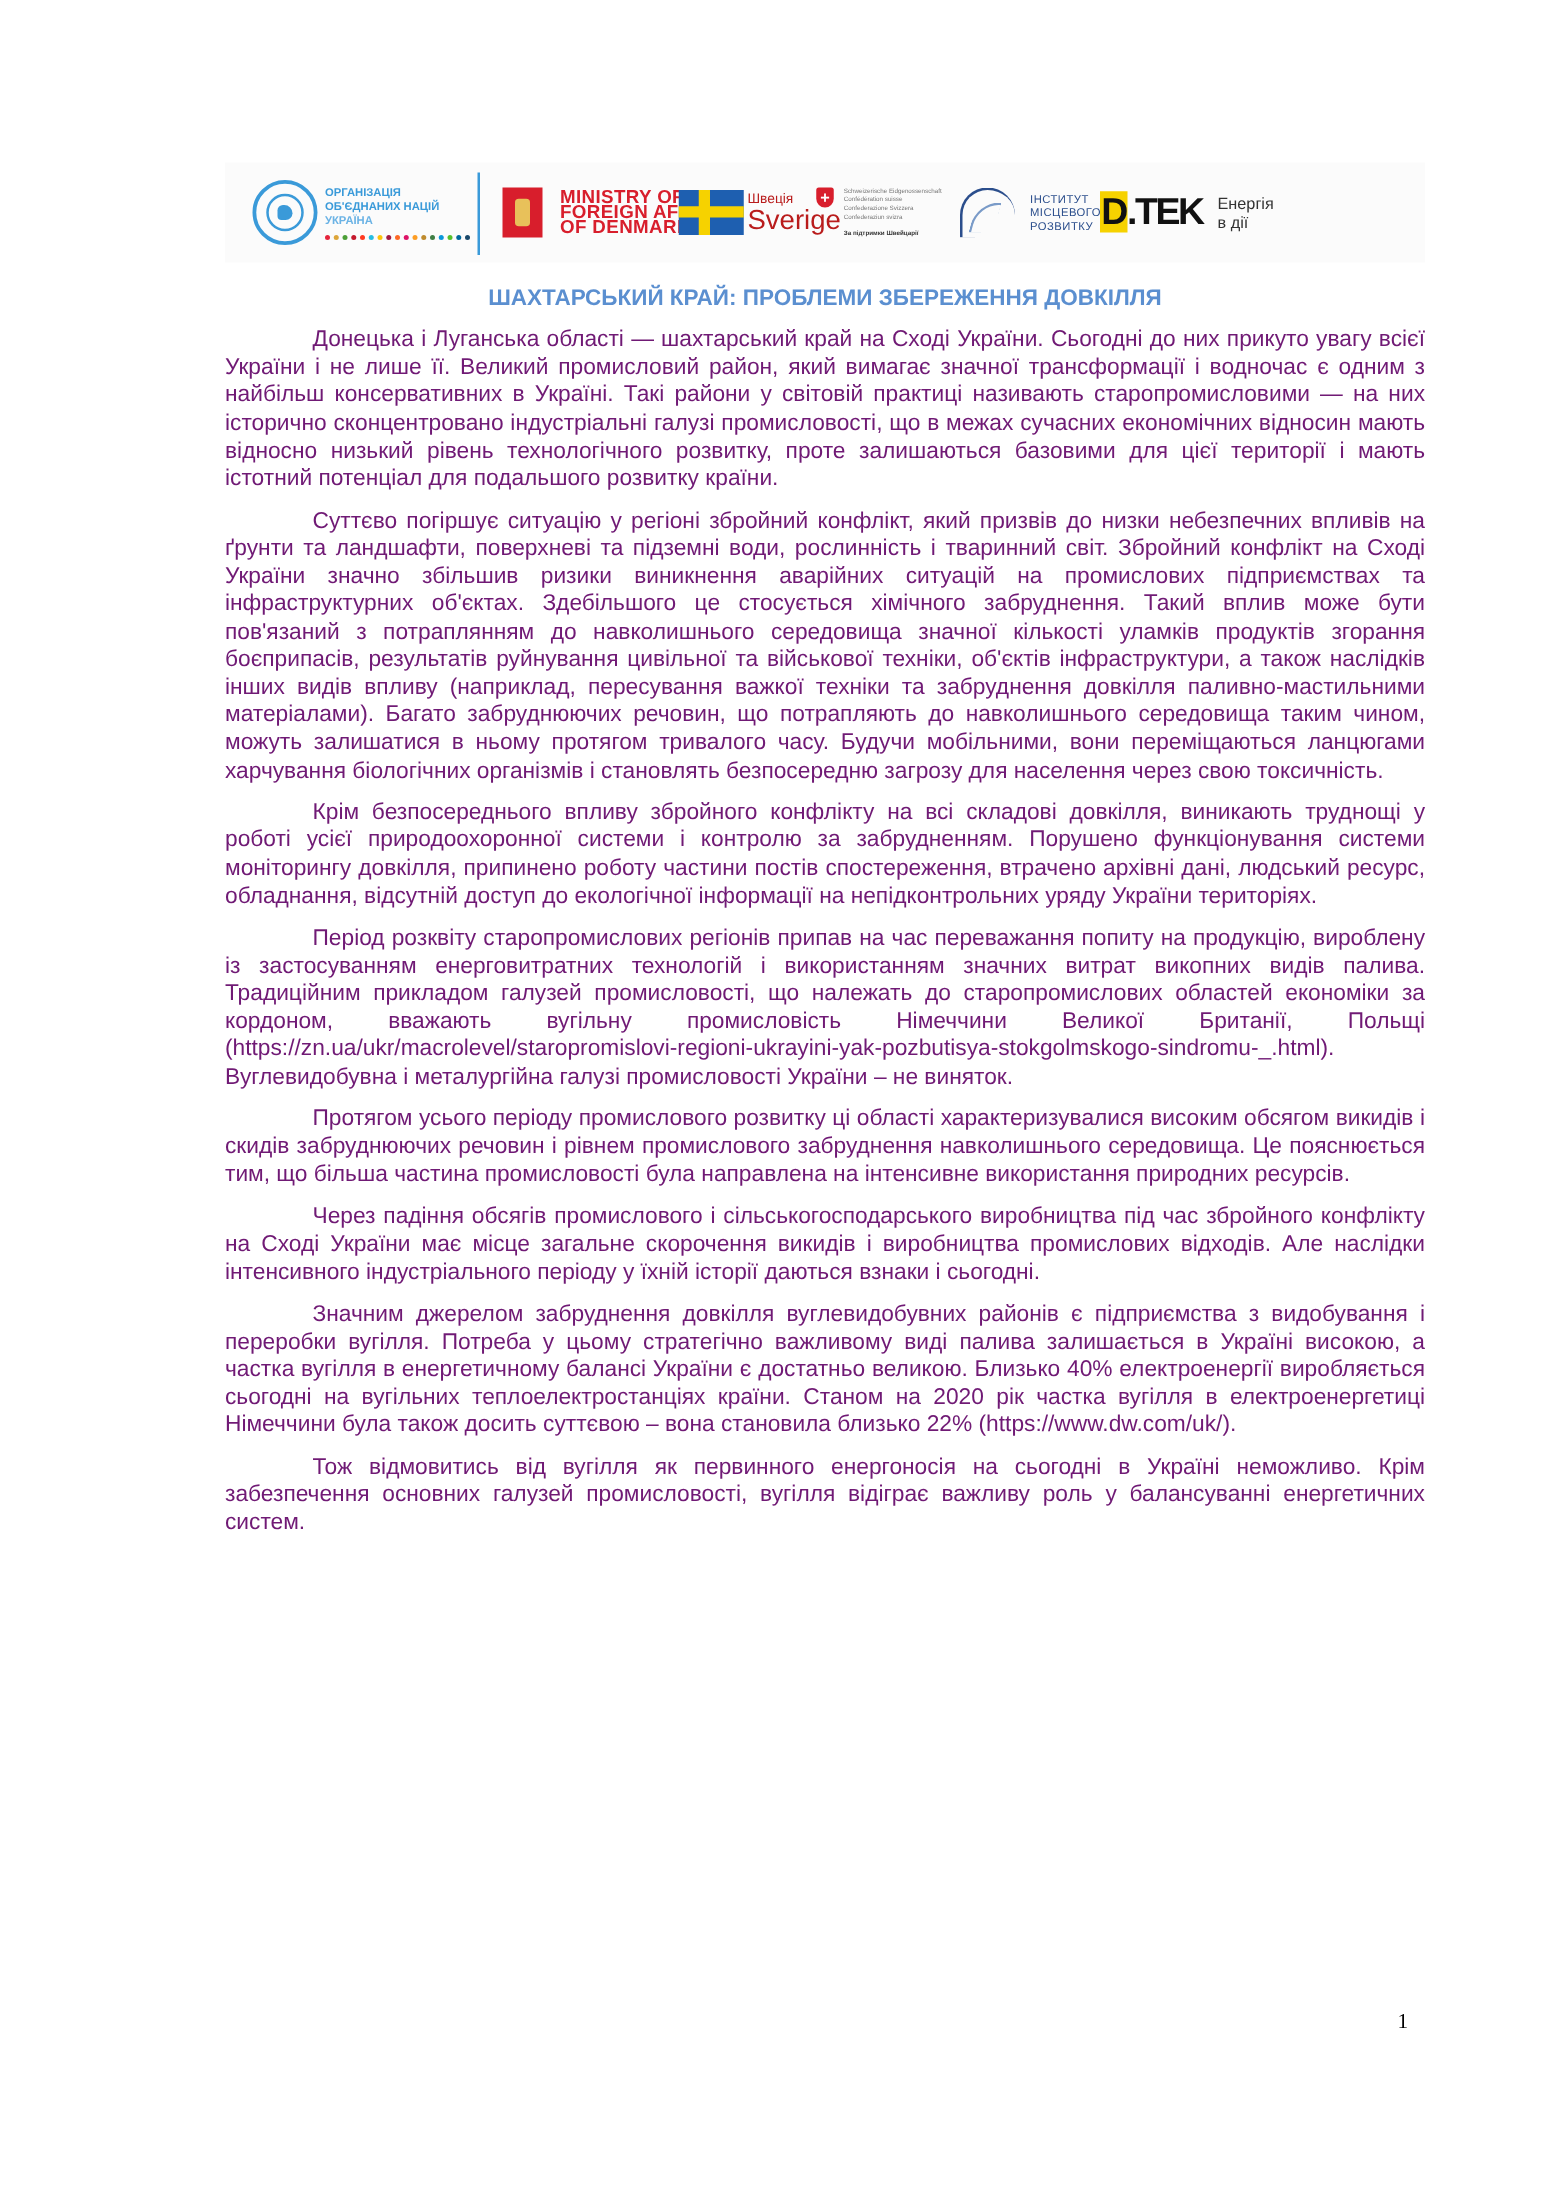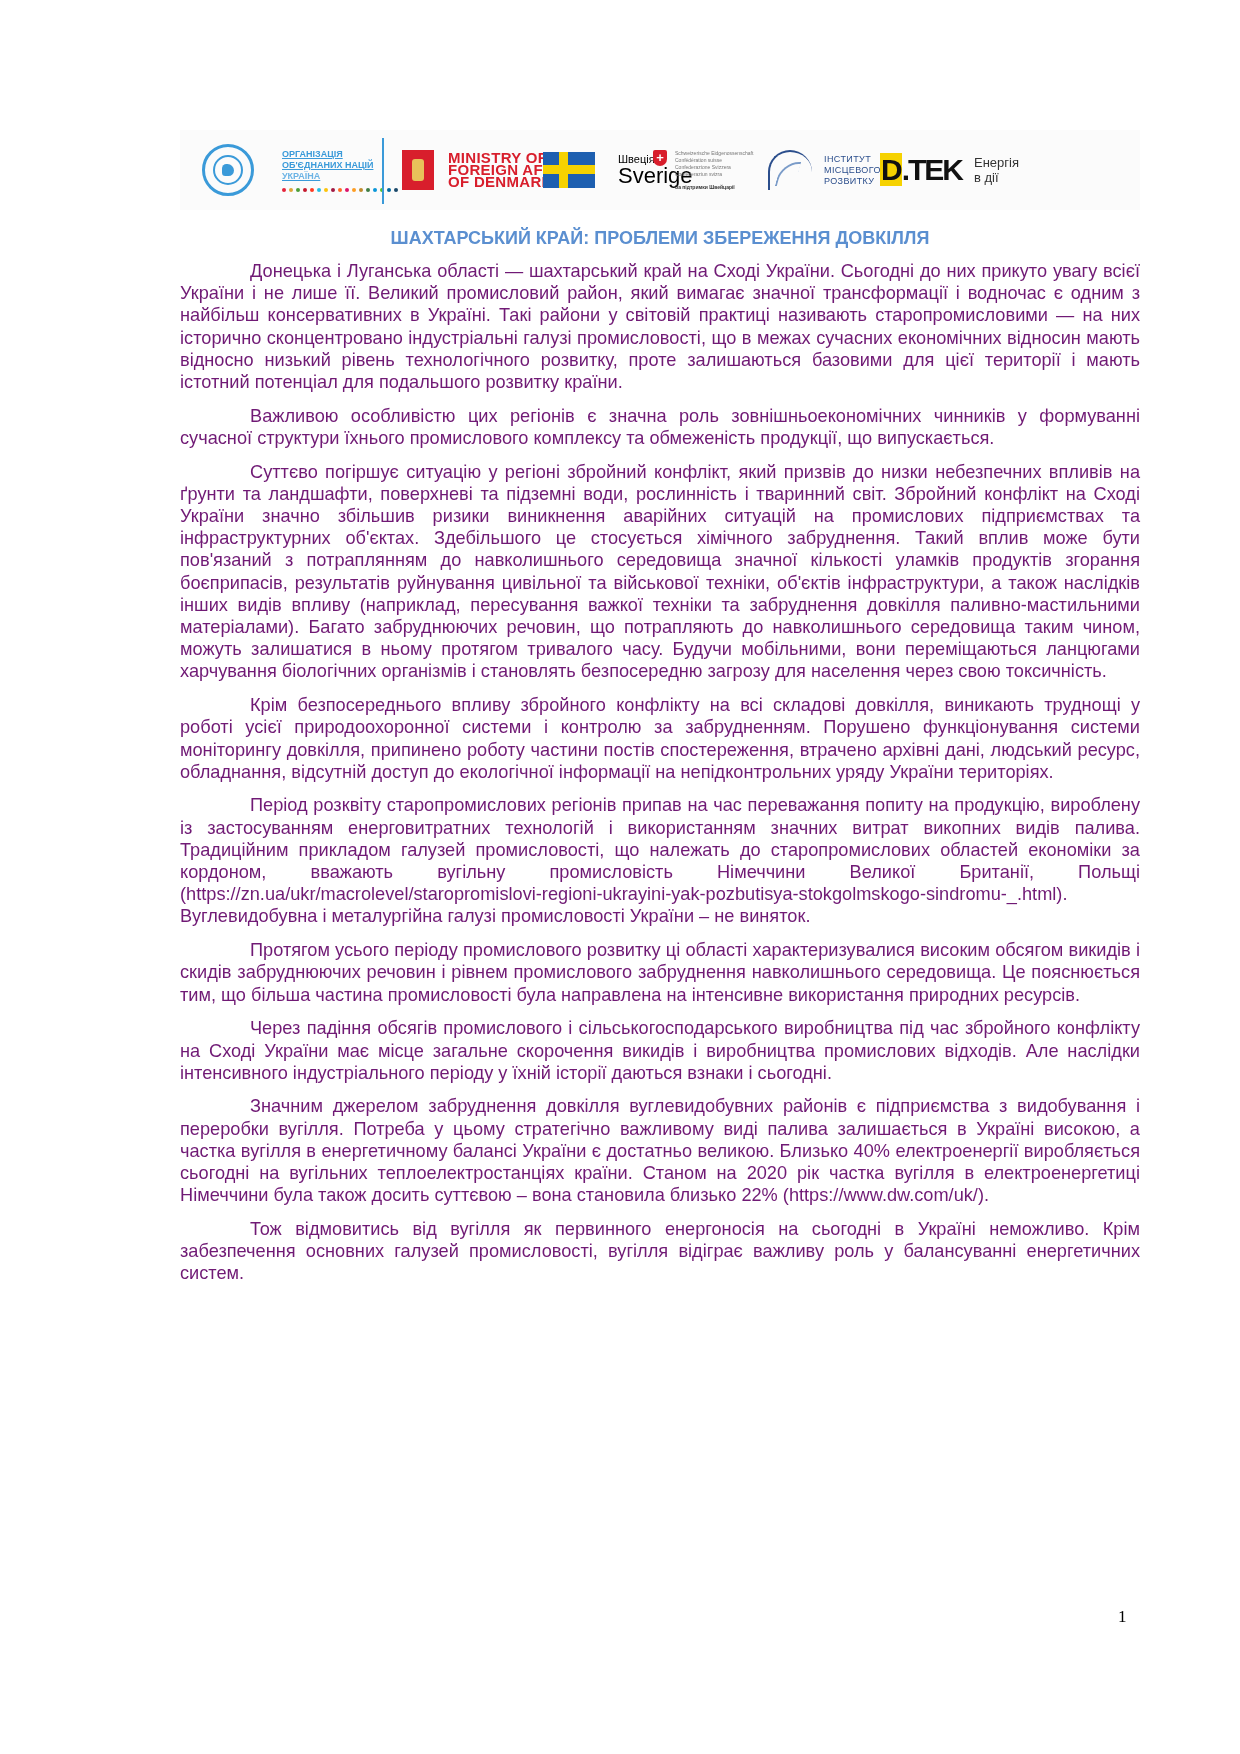--- a/index.html
+++ b/index.html
@@ -3,34 +3,34 @@
 <meta charset="utf-8">
 <style>
   html, body { margin: 0; padding: 0; background: #ffffff; }
   body { width: 1240px; height: 1754px; position: relative; overflow: hidden; font-family: "Liberation Sans", sans-serif; color: #111; }
   .logo-bar { position: absolute; left: 180px; top: 130px; width: 960px; height: 80px; background: #fbfbfb; }
   .logo { position: absolute; top: 0; height: 80px; display: flex; align-items: center; }
   .un-logo { left: 22px; }
   .un-emblem { width: 52px; height: 52px; border-radius: 50%; border: 3px solid #3a9ad9; position: relative; box-sizing: border-box; }
   .un-emblem::before { content: ""; position: absolute; left: 8px; top: 8px; width: 30px; height: 30px; border-radius: 50%; border: 2px solid #3a9ad9; box-sizing: border-box; }
   .un-emblem::after { content: ""; position: absolute; left: 17px; top: 17px; width: 12px; height: 12px; background: #3a9ad9; border-radius: 40% 60% 50% 30%; }
-  .un-text { margin-left: 28px; font-size: 9px; font-weight: bold; line-height: 11px; color: #3a9ad9; text-decoration: underline; }
+  .un-text { margin-left: 6px; font-size: 9px; font-weight: bold; line-height: 11px; color: #3a9ad9; }
   .un-text .muted { color: #6bb3e5; }
   .dots { margin-top: 6px; display: flex; gap: 3px; }
   .dots span { width: 4px; height: 4px; border-radius: 50%; display: inline-block; }
   .divider { position: absolute; left: 202px; top: 8px; width: 2px; height: 66px; background: #3a9ad9; }
   .dk-logo { left: 222px; }
   .dk-flag { width: 32px; height: 40px; background: #d81e2c; display: flex; align-items: center; justify-content: center; }
   .dk-flag span { width: 12px; height: 22px; background: #e8c15a; border-radius: 3px; display: block; }
   .dk-text { margin-left: 14px; font-size: 15px; font-weight: bold; line-height: 12px; color: #d81e2c; letter-spacing: 0.3px; }
   .se-logo { left: 363px; }
   .se-flag { width: 52px; height: 36px; background: #1e5fb0; position: relative; }
   .se-flag::before { content: ""; position: absolute; left: 16px; top: 0; width: 9px; height: 36px; background: #f6d200; }
   .se-flag::after { content: ""; position: absolute; left: 0; top: 13px; width: 52px; height: 9px; background: #f6d200; }
-  .se-text { margin-left: 23px; color: #000000; line-height: 1; }
+  .se-text { margin-left: 3px; color: #b91c1c; line-height: 1; }
   .se-text .small { font-size: 11px; }
   .se-text .big { font-size: 22px; }
   .ch-logo { left: 473px; }
   .ch-shield { width: 14px; height: 16px; background: #d81e2c; border-radius: 2px 2px 7px 7px; color: #fff; font-size: 13px; font-weight: bold; text-align: center; line-height: 15px; align-self: flex-start; margin-top: 20px; }
   .ch-text { margin-left: 8px; font-size: 5px; color: #777; line-height: 7px; }
   .ch-text .support { margin-top: 6px; color: #333; font-weight: bold; }
   .iml-logo { left: 588px; }
   .iml-arc { width: 44px; height: 40px; border-top: 2px solid #2b4e8c; border-left: 2px solid #2b4e8c; border-radius: 40px 40px 0 0; box-sizing: border-box; position: relative; }
   .iml-arc::after { content: ""; position: absolute; left: 8px; top: 10px; width: 18px; height: 22px; border-left: 2px solid #7a9bc8; border-top: 2px solid #7a9bc8; border-radius: 18px 0 0 0; transform: skewX(-15deg); }
   .iml-text { margin-left: 12px; font-size: 9px; line-height: 11px; color: #2b4e8c; letter-spacing: 0.4px; }
@@ -118,21 +118,20 @@
       <div>МІСЦЕВОГО</div>
       <div>РОЗВИТКУ</div>
     </div>
   </div>
 </div>
 
 <div class="title">ШАХТАРСЬКИЙ КРАЙ: ПРОБЛЕМИ ЗБЕРЕЖЕННЯ ДОВКІЛЛЯ</div>
 
 <div class="content">
   <p>Донецька і Луганська області — шахтарський край на Сході України. Сьогодні до них прикуто увагу всієї України і не лише її. Великий промисловий район, який вимагає значної трансформації і водночас є одним з найбільш консервативних в Україні. Такі райони у світовій практиці називають старопромисловими — на них історично сконцентровано індустріальні галузі промисловості, що в межах сучасних економічних відносин мають відносно низький рівень технологічного розвитку, проте залишаються базовими для цієї території і мають істотний потенціал для подальшого розвитку країни.</p>
-  <p>Важливою особливістю цих регіонів є значна роль зовнішньоекономічних чинників у формуванні сучасної структури їхнього промислового комплексу та обмеженість продукції, що випускається.</p>
   <p>Суттєво погіршує ситуацію у регіоні збройний конфлікт, який призвів до низки небезпечних впливів на ґрунти та ландшафти, поверхневі та підземні води, рослинність і тваринний світ. Збройний конфлікт на Сході України значно збільшив ризики виникнення аварійних ситуацій на промислових підприємствах та інфраструктурних об'єктах. Здебільшого це стосується хімічного забруднення. Такий вплив може бути пов'язаний з потраплянням до навколишнього середовища значної кількості уламків продуктів згорання боєприпасів, результатів руйнування цивільної та військової техніки, об'єктів інфраструктури, а також наслідків інших видів впливу (наприклад, пересування важкої техніки та забруднення довкілля паливно-мастильними матеріалами). Багато забруднюючих речовин, що потрапляють до навколишнього середовища таким чином, можуть залишатися в ньому протягом тривалого часу. Будучи мобільними, вони переміщаються ланцюгами харчування біологічних організмів і становлять безпосередню загрозу для населення через свою токсичність.</p>
   <p>Крім безпосереднього впливу збройного конфлікту на всі складові довкілля, виникають труднощі у роботі усієї природоохоронної системи і контролю за забрудненням. Порушено функціонування системи моніторингу довкілля, припинено роботу частини постів спостереження, втрачено архівні дані, людський ресурс, обладнання, відсутній доступ до екологічної інформації на непідконтрольних уряду України територіях.</p>
   <p>Період розквіту старопромислових регіонів припав на час переважання попиту на продукцію, вироблену із застосуванням енерговитратних технологій і використанням значних витрат викопних видів палива. Традиційним прикладом галузей промисловості, що належать до старопромислових областей економіки за кордоном, вважають вугільну промисловість Німеччини Великої Британії, Польщі (https://zn.ua/ukr/macrolevel/staropromislovi-regioni-ukrayini-yak-pozbutisya-stokgolmskogo-sindromu-_.html). Вуглевидобувна і металургійна галузі промисловості України – не виняток.</p>
   <p>Протягом усього періоду промислового розвитку ці області характеризувалися високим обсягом викидів і скидів забруднюючих речовин і рівнем промислового забруднення навколишнього середовища. Це пояснюється тим, що більша частина промисловості була направлена на інтенсивне використання природних ресурсів.</p>
   <p>Через падіння обсягів промислового і сільськогосподарського виробництва під час збройного конфлікту на Сході України має місце загальне скорочення викидів і виробництва промислових відходів. Але наслідки інтенсивного індустріального періоду у їхній історії даються взнаки і сьогодні.</p>
   <p>Значним джерелом забруднення довкілля вуглевидобувних районів є підприємства з видобування і переробки вугілля. Потреба у цьому стратегічно важливому виді палива залишається в Україні високою, а частка вугілля в енергетичному балансі України є достатньо великою. Близько 40% електроенергії виробляється сьогодні на вугільних теплоелектростанціях країни. Станом на 2020 рік частка вугілля в електроенергетиці Німеччини була також досить суттєвою – вона становила близько 22% (https://www.dw.com/uk/).</p>
   <p>Тож відмовитись від вугілля як первинного енергоносія на сьогодні в Україні неможливо. Крім забезпечення основних галузей промисловості, вугілля відіграє важливу роль у балансуванні енергетичних систем.</p>
 </div>
 
 <div class="page-number">1</div>

